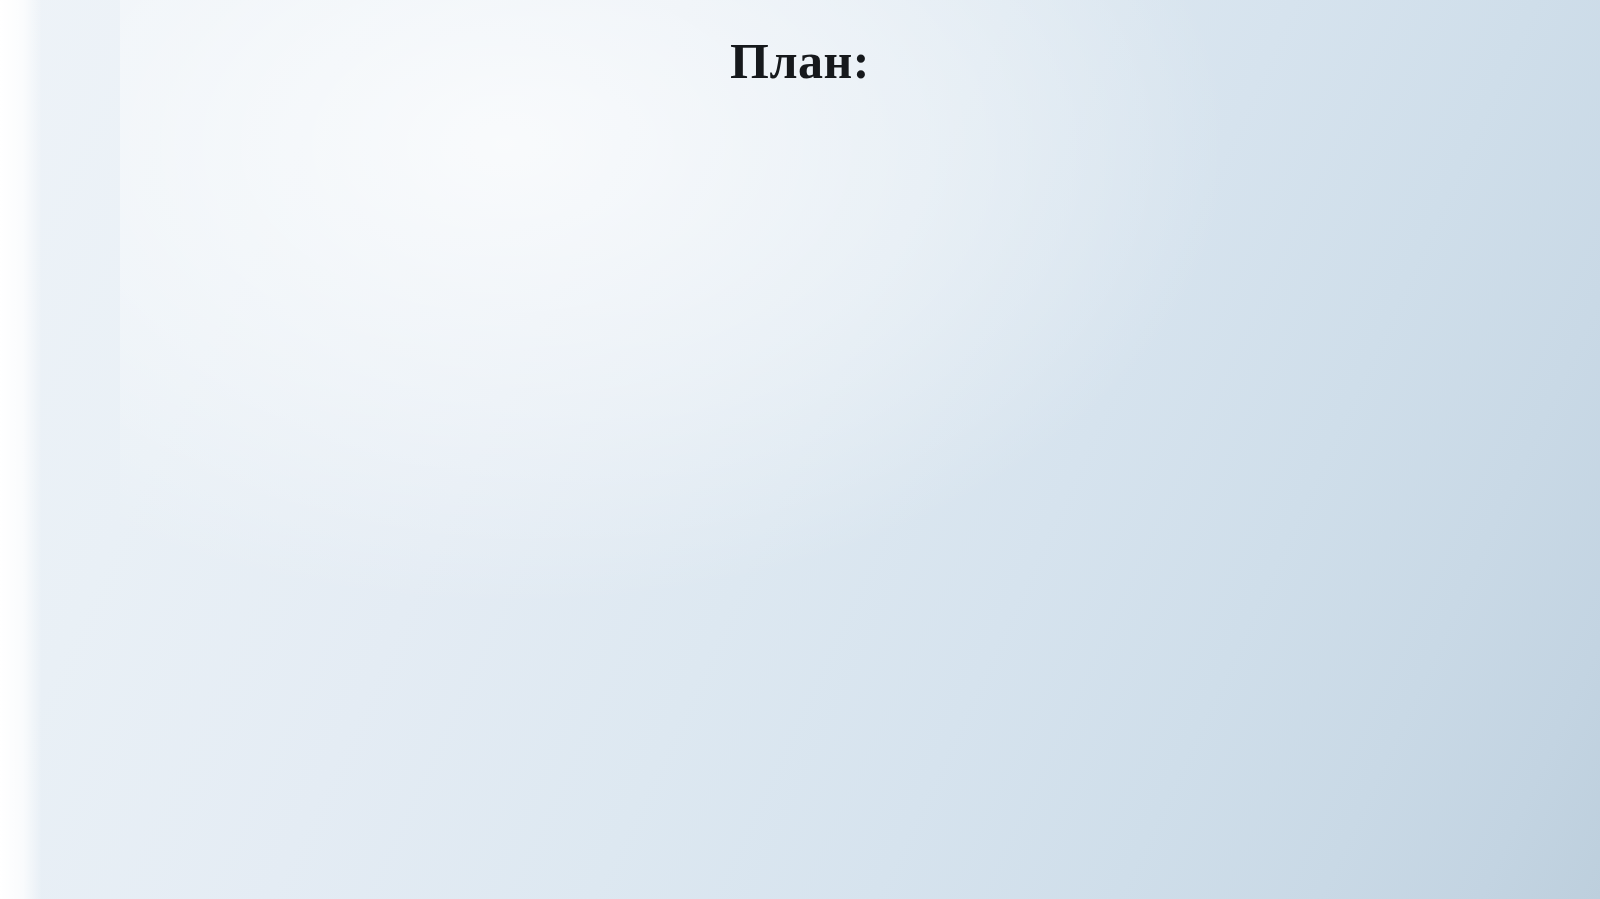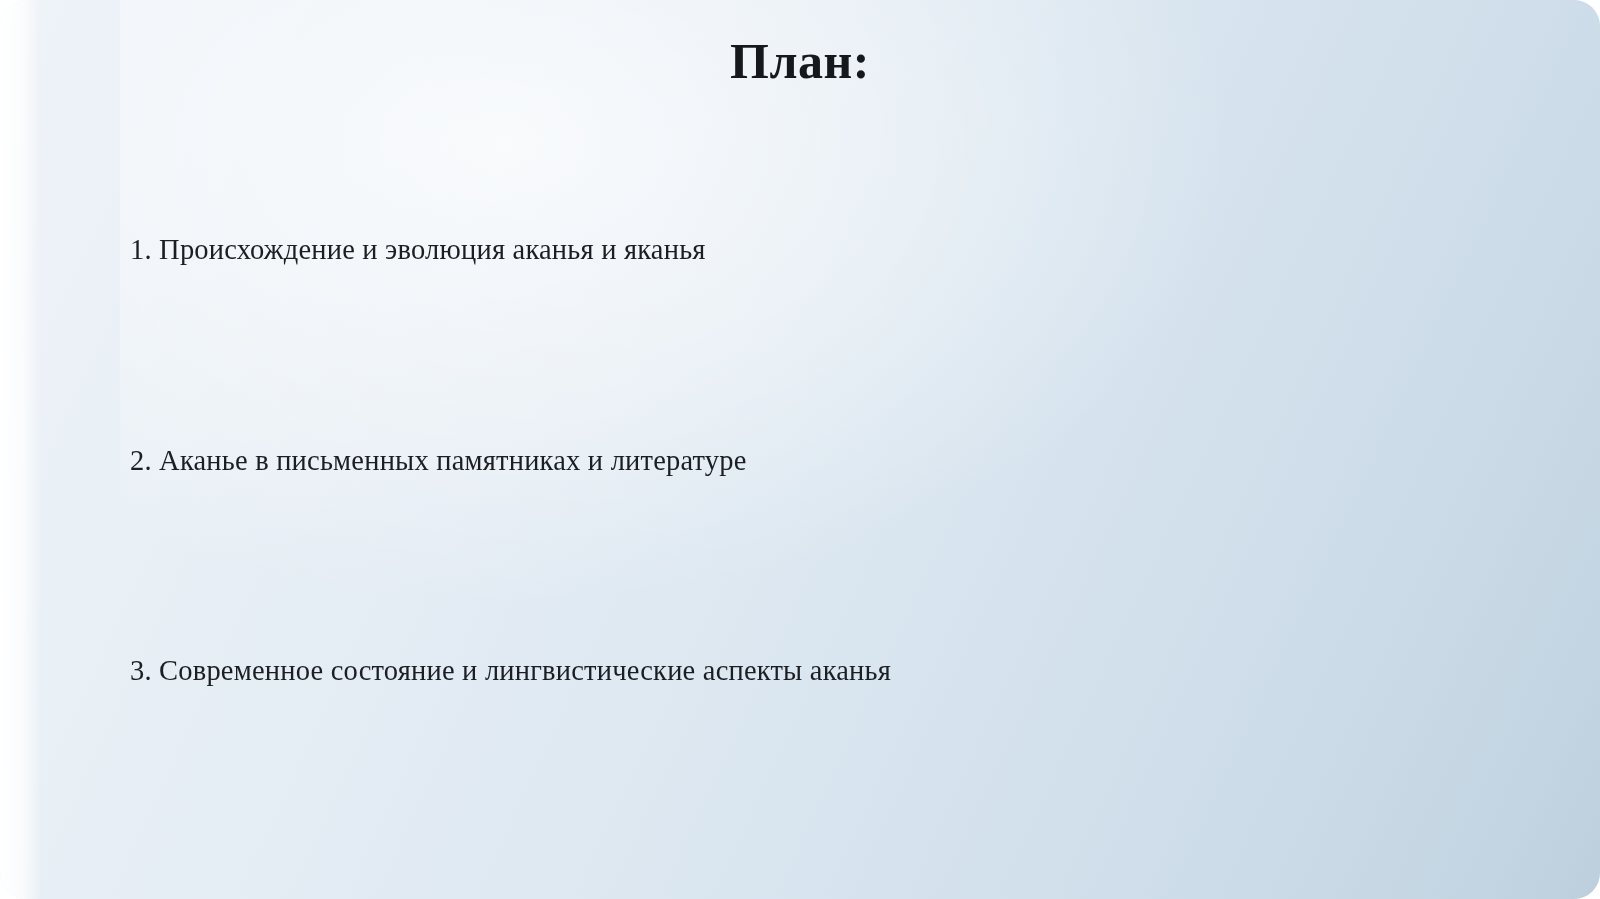--- a/index.html
+++ b/index.html
@@ -24,21 +24,20 @@
         #eef3f8 0%,
         #e9f0f6 18%,
         #e4ecf4 34%,
         #dde8f1 50%,
         #d6e3ee 64%,
         #cfdeea 76%,
         #c9d9e6 86%,
         #c3d4e2 94%,
         #bdcfdd 100%);
     overflow: hidden;
-    border-radius: 26px;
   }
 
   
   .slide::before {
     content: "";
     position: absolute;
     top: 0;
     left: 0;
     width: 42px;
     height: 100%;
@@ -103,20 +102,15 @@
   }
 </style>
 </head>
 <body>
 
 <div class="slide">
   <div class="content">
 
     <div class="slide-title">План:</div>
 
-    <ul class="plan-list">
-      <li class="plan-item">1. Происхождение и эволюция аканья и яканья</li>
-      <li class="plan-item">2. Аканье в письменных памятниках и литературе</li>
-      <li class="plan-item">3. Современное состояние и лингвистические аспекты аканья</li>
-    </ul>
 
   </div>
 </div>
 
 </body></html>

